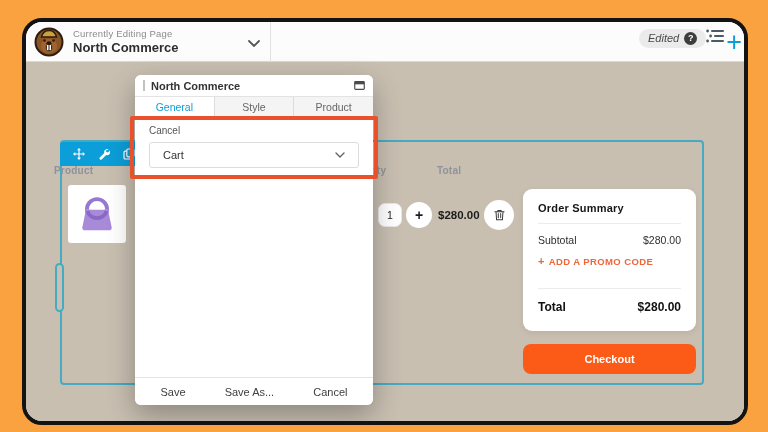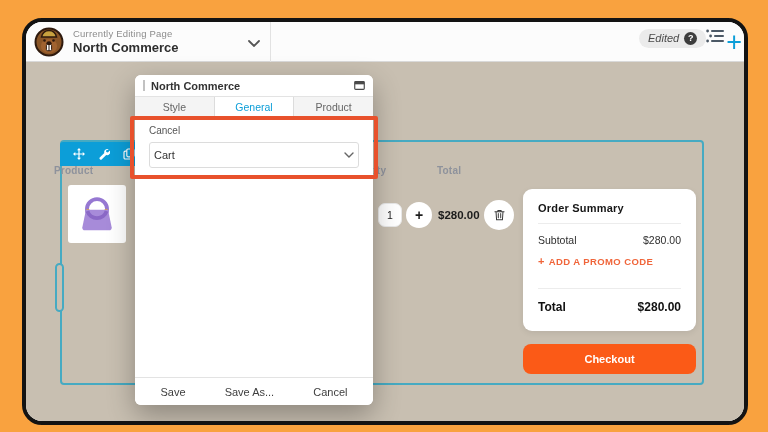--- a/index.html
+++ b/index.html
@@ -119,21 +119,21 @@
     flex:1; font-size:10.5px; color:#666; display:flex; align-items:center; justify-content:center;
     cursor:pointer; position:relative;
   }
   .tab + .tab { border-left:1px solid #dcdcdc; }
   .tab.active { background:#fff; color:#0c9ed8; }
   .tab.active::after { content:""; position:absolute; left:0; right:0; bottom:-1px; height:1px; background:#fff; }
   .field-area { height:60px; padding:8px 14px 0; position:relative; background:#fff; }
   .field-label { font-size:10px; color:#555; }
   .select {
     margin-top:6px; height:26px; border:1px solid #dcdcdc; border-radius:3px; background:#fff;
-    display:flex; align-items:center; padding:0 4px; cursor:pointer;
+    display:flex; align-items:center; padding:0 13px; cursor:pointer;
   }
   .select-value { flex:1; font-size:11px; color:#333; }
   .modal-body { flex:1; background:#fff; }
   .modal-footer {
     height:28px; border-top:1px solid #e3e3e3; border-radius:0 0 6px 6px; background:#fff;
     display:flex; align-items:center; justify-content:space-around; padding:3px 6px;
   }
   .footer-btn { font-size:11px; color:#3e3e3e; background:none; border:none; font-family:inherit; cursor:pointer; }
   .highlight {
     position:absolute; left:-5px; right:-5px; top:41px; height:63px;
@@ -266,22 +266,22 @@
       <span class="grip"></span>
       <span class="modal-title">North Commerce</span>
       <span class="win-icon">
         <svg viewBox="0 0 12 10" width="11" height="9">
           <rect x=".7" y=".7" width="10.6" height="8.6" rx="1" fill="none" stroke="#4a4a4a" stroke-width="1.3"></rect>
           <rect x=".7" y=".7" width="10.6" height="3" fill="#4a4a4a"></rect>
         </svg>
       </span>
     </div>
     <div class="tabs">
+      <div class="tab active">General</div>
       <div class="tab">Style</div>
-      <div class="tab active">General</div>
       <div class="tab">Product</div>
     </div>
     <div class="field-area">
       <div class="field-label">Cancel</div>
       <div class="select">
         <span class="select-value">Cart</span>
         <svg viewBox="0 0 10 6" width="10" height="6">
             <path d="M1 1l4 4 4-4" fill="none" stroke="#666" stroke-width="1.4" stroke-linecap="round"></path>
           </svg>
       </div>

